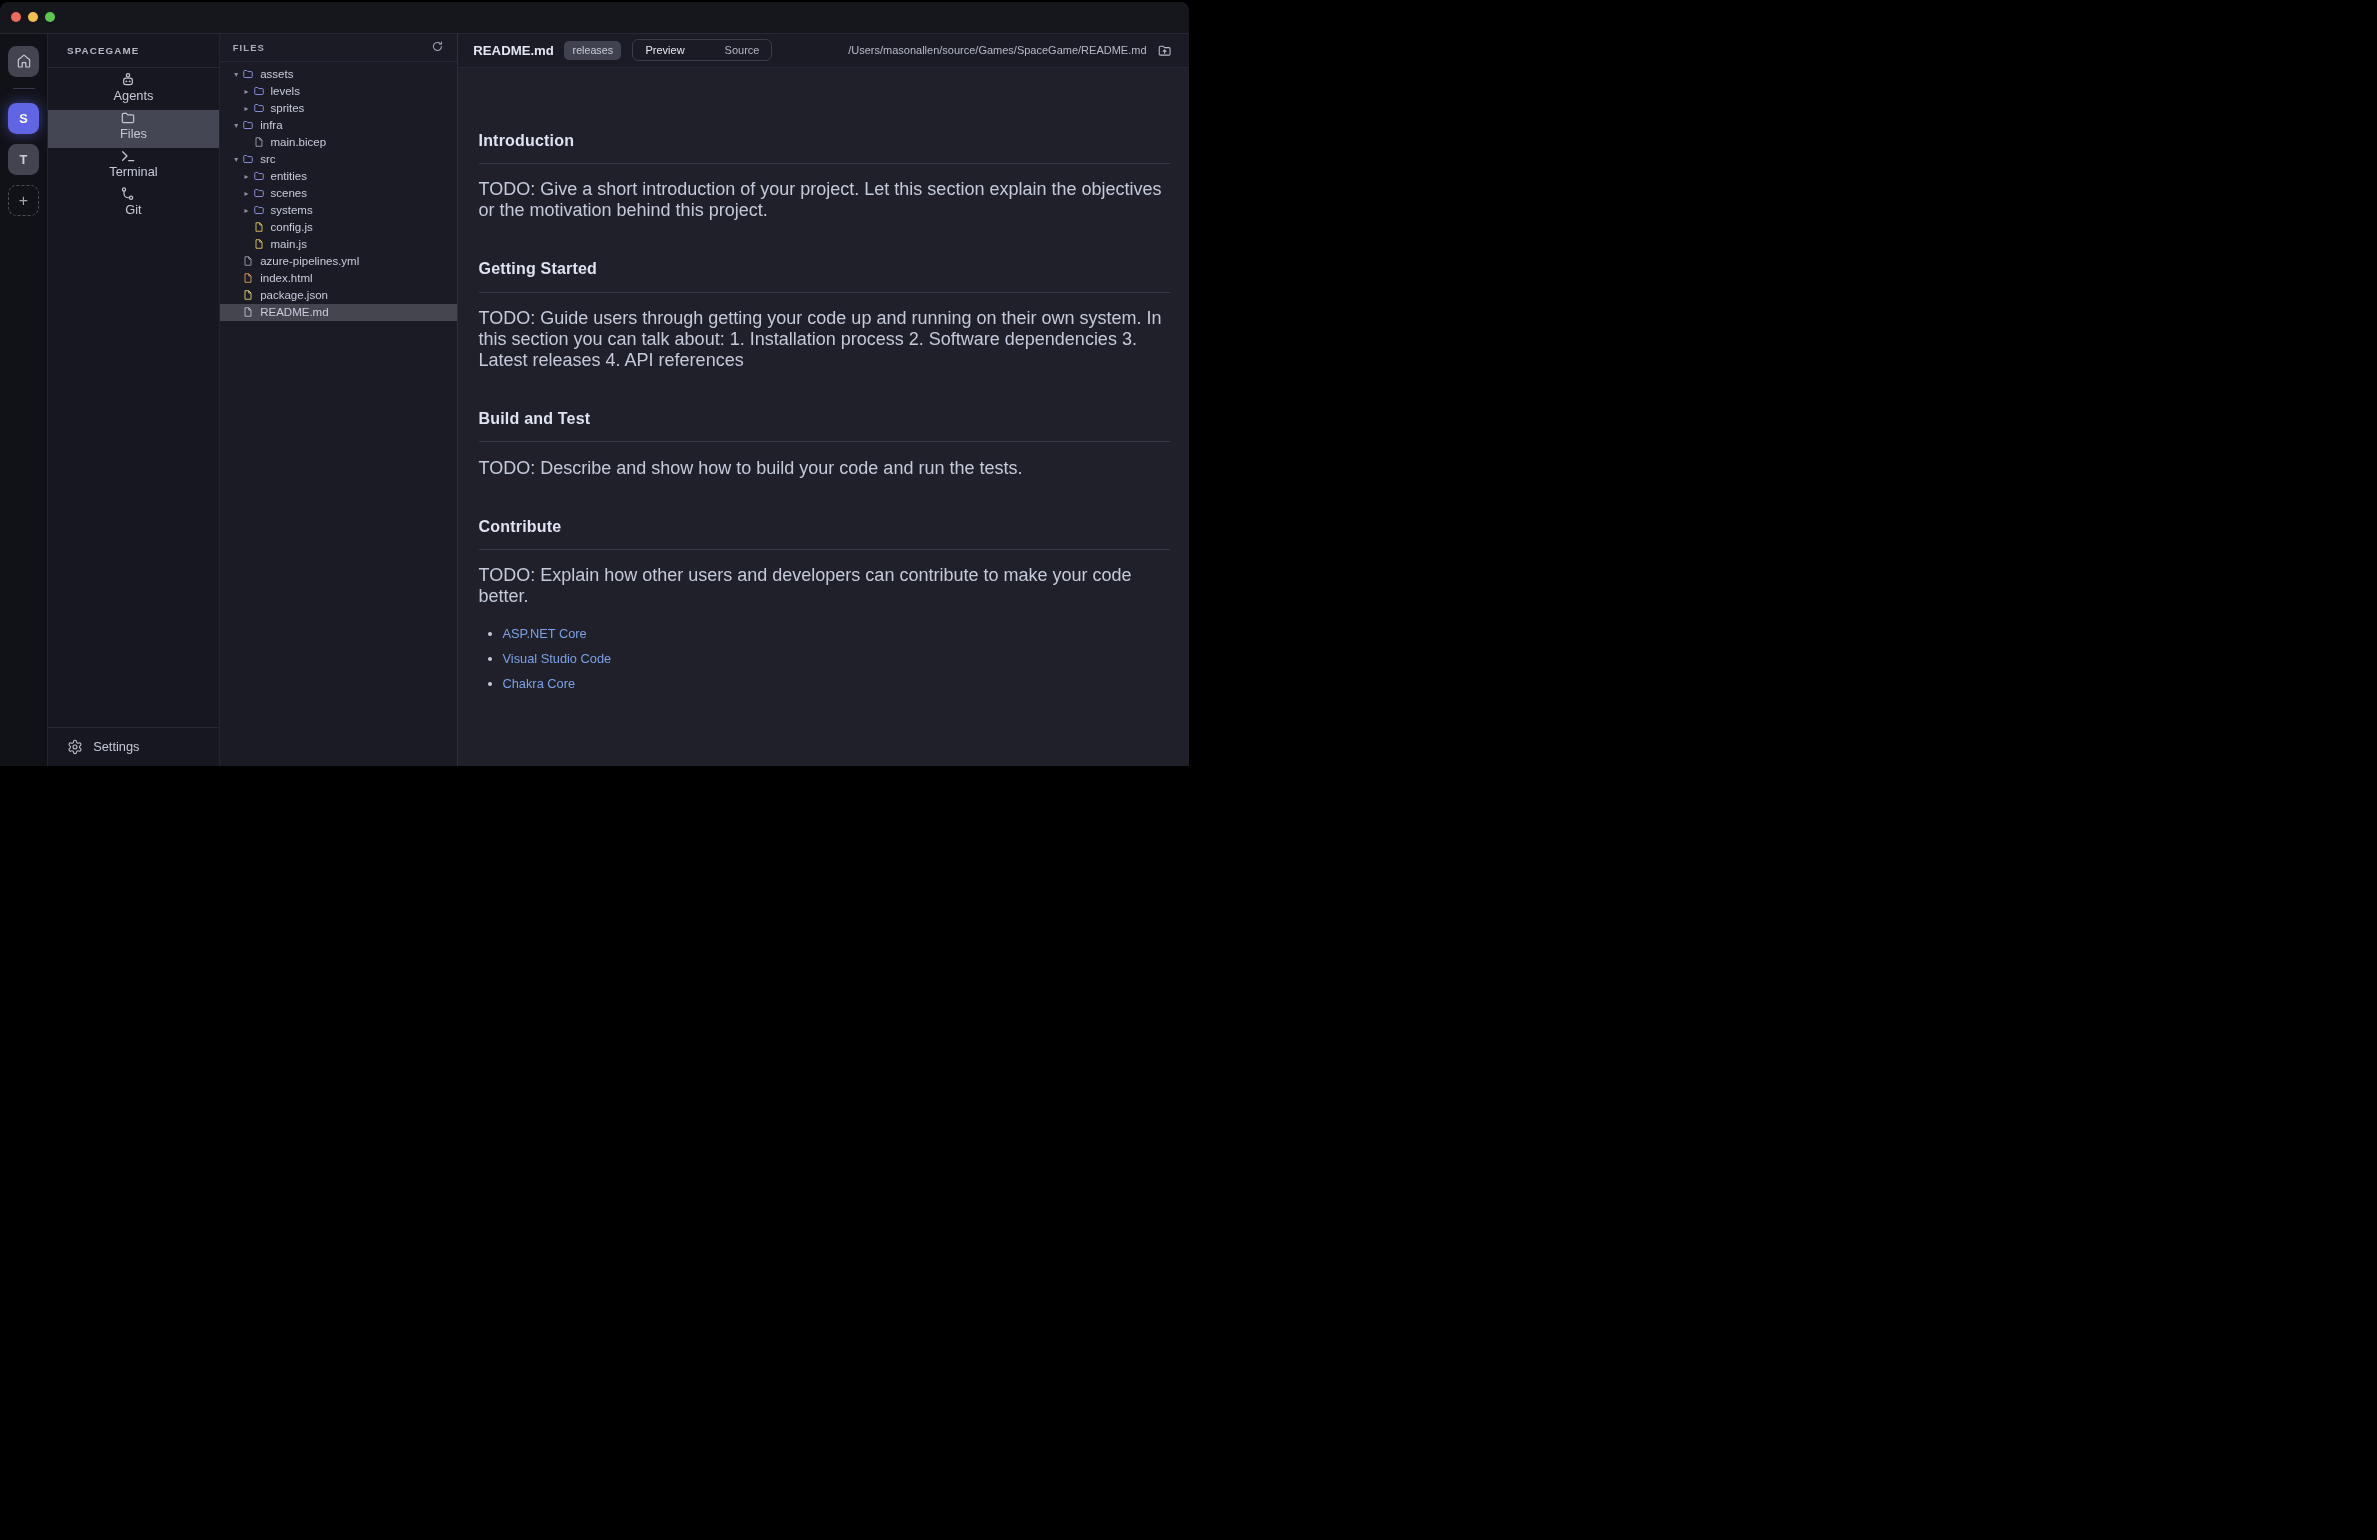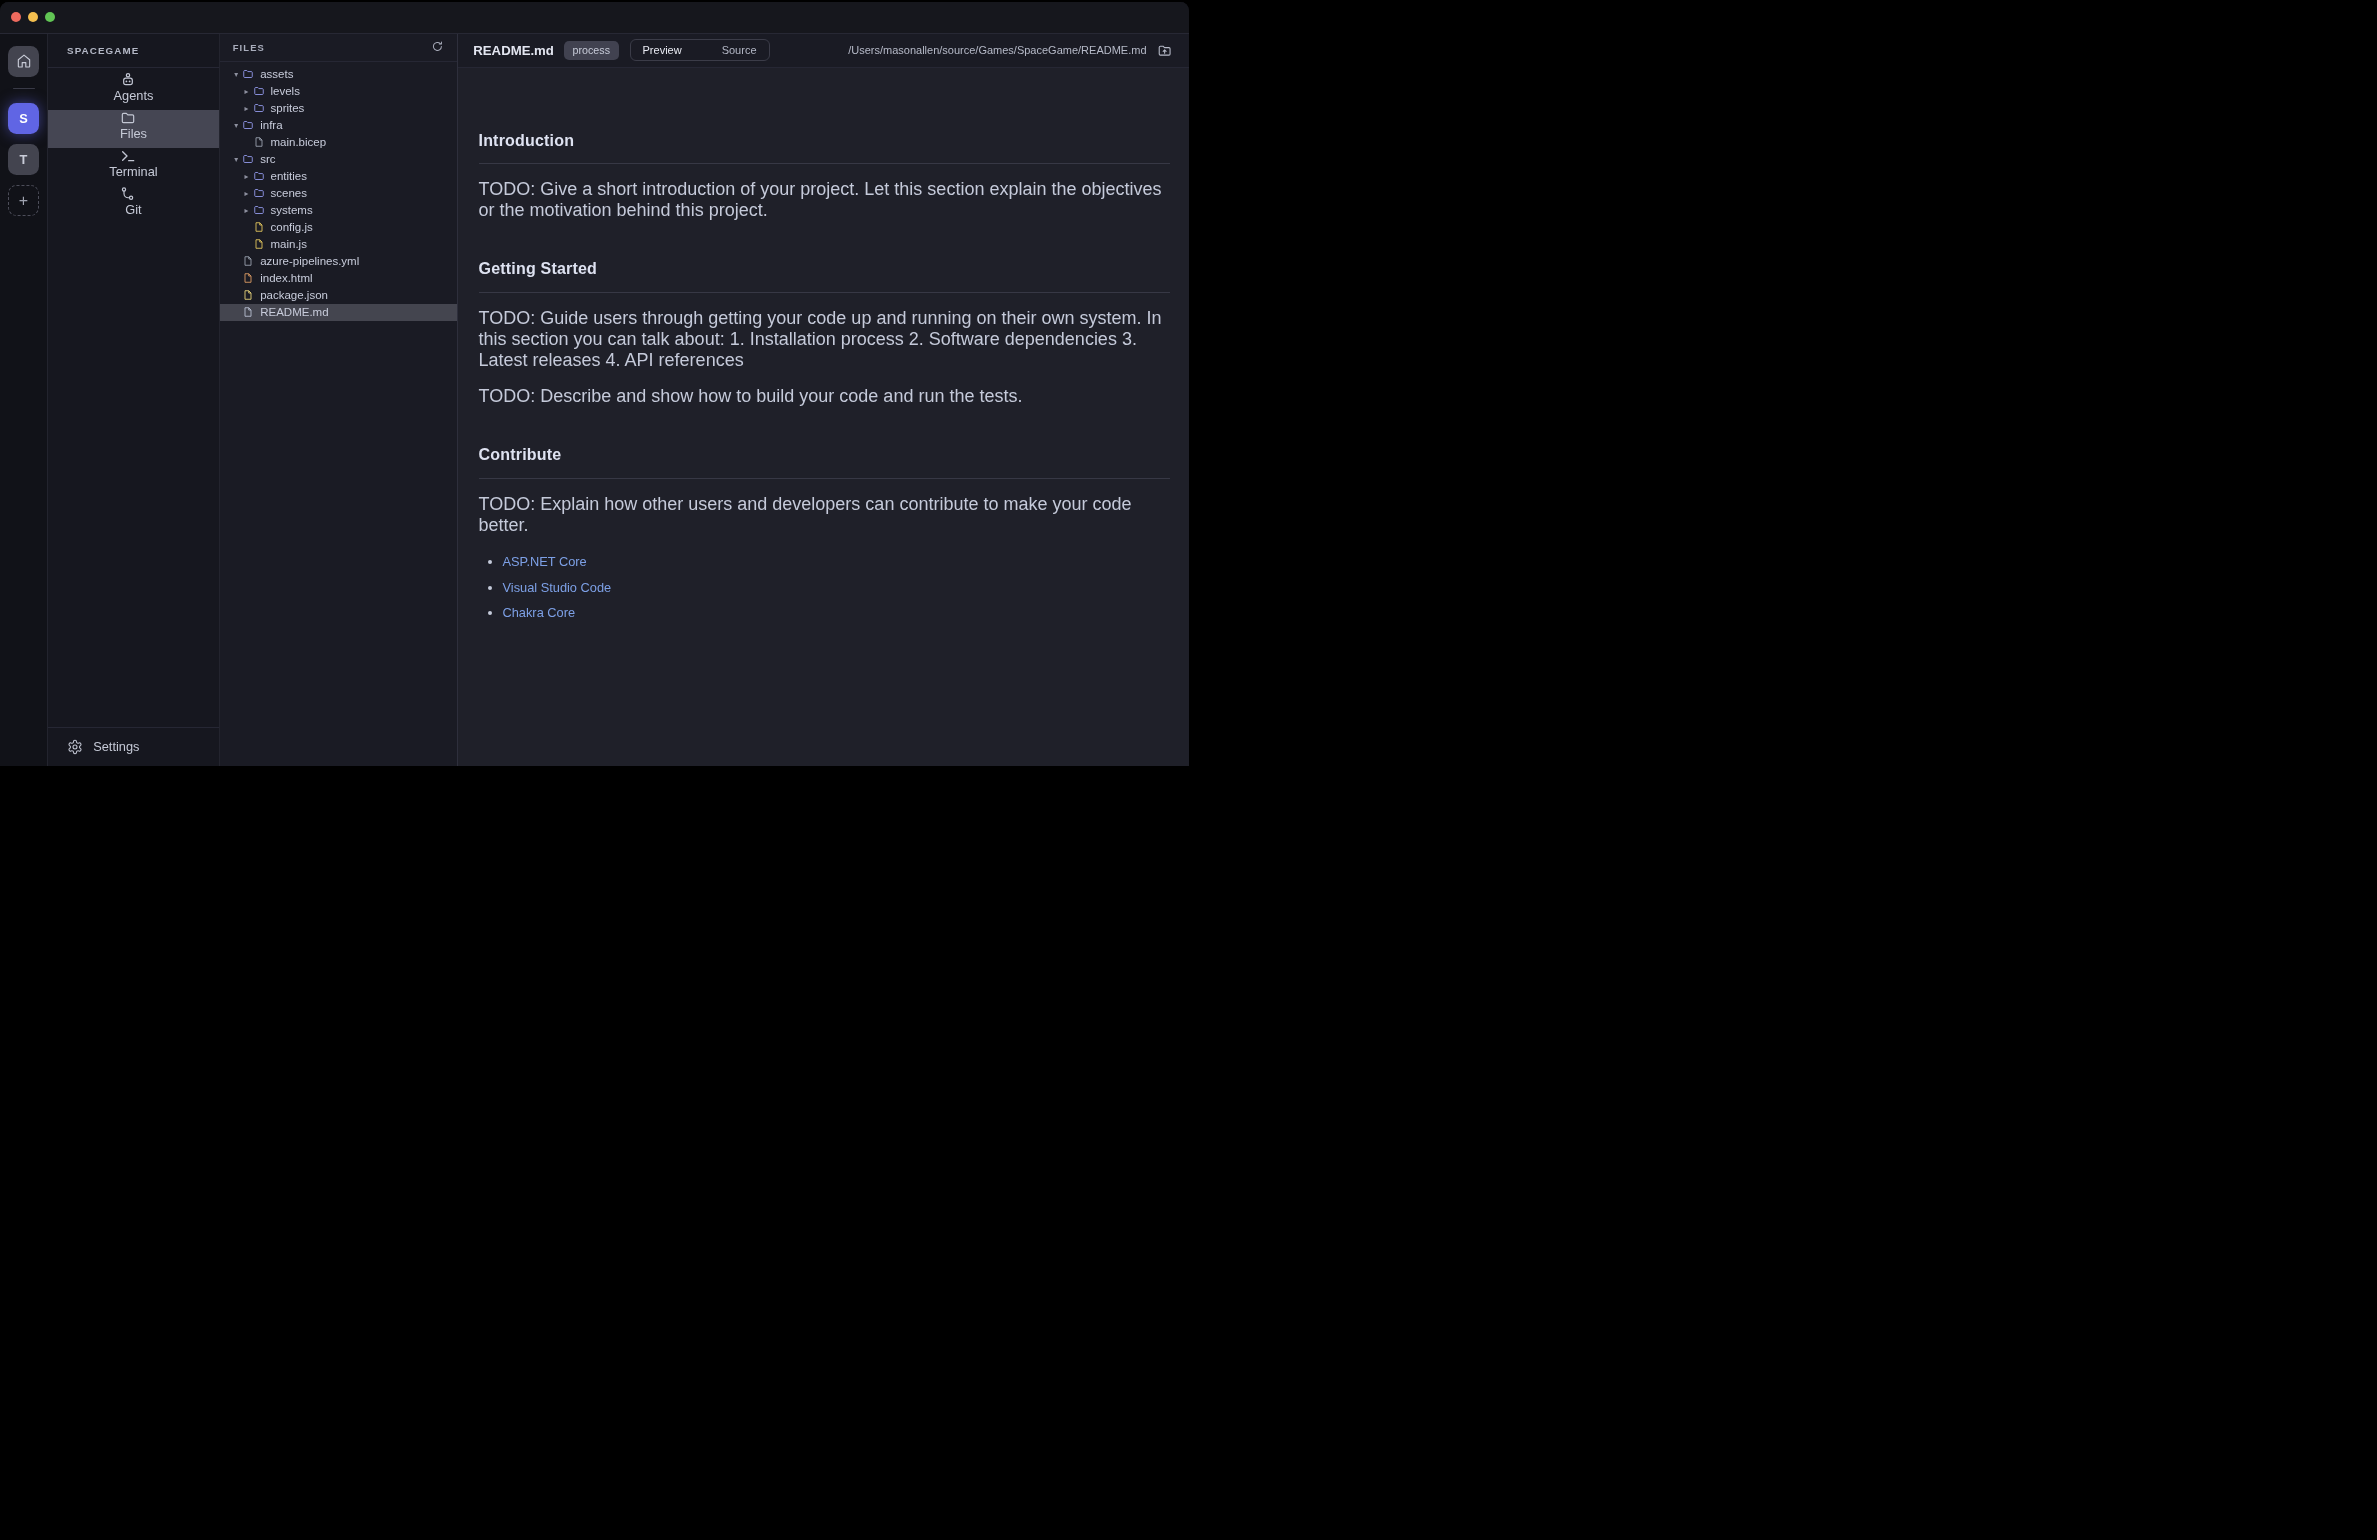--- a/index.html
+++ b/index.html
@@ -318,21 +318,21 @@
                 </svg>
               </span>
               <span>README.md</span>
             </div>
           </div>
       </div>
 
       <div class="main">
         <div class="main-header">
           <span class="file-title">README.md</span>
-          <span class="lang-badge">process</span>
+          <span class="lang-badge">releases</span>
           <span class="view-toggle">
             <span class="toggle-opt active">Preview</span>
             <span class="toggle-opt">Source</span>
           </span>
           <span class="file-path">/Users/masonallen/source/Games/SpaceGame/README.md</span>
           <span class="reveal-btn">
             <span style="display:flex">
               <svg viewBox="0 0 24 24" fill="none" stroke="currentColor" stroke-width="1.7" stroke-linecap="round" stroke-linejoin="round">
                 <path d="M3.5 6.8c0-1 .8-1.8 1.8-1.8h4.2l2.2 2.2h7c1 0 1.8.8 1.8 1.8v8.2c0 1-.8 1.8-1.8 1.8H5.3c-1 0-1.8-.8-1.8-1.8z"></path>
                 <path d="M12 16v-5M9.7 13.2 12 10.9l2.3 2.3"></path>
@@ -343,20 +343,21 @@
         <div class="doc">
             <section>
               <h1>Introduction</h1>
               <p>TODO: Give a short introduction of your project. Let this section explain the objectives or the motivation behind this project.</p>
             </section>
             <section>
               <h1>Getting Started</h1>
               <p>TODO: Guide users through getting your code up and running on their own system. In this section you can talk about: 1. Installation process 2. Software dependencies 3. Latest releases 4. API references</p>
             </section>
             <section>
+              <h1>Build and Test</h1>
               <p>TODO: Describe and show how to build your code and run the tests.</p>
             </section>
             <section>
               <h1>Contribute</h1>
               <p>TODO: Explain how other users and developers can contribute to make your code better.</p>
               <ul>
                 <li><a href="#" class="link">ASP.NET Core</a></li>
                 <li><a href="#" class="link">Visual Studio Code</a></li>
                 <li><a href="#" class="link">Chakra Core</a></li>
               </ul>

